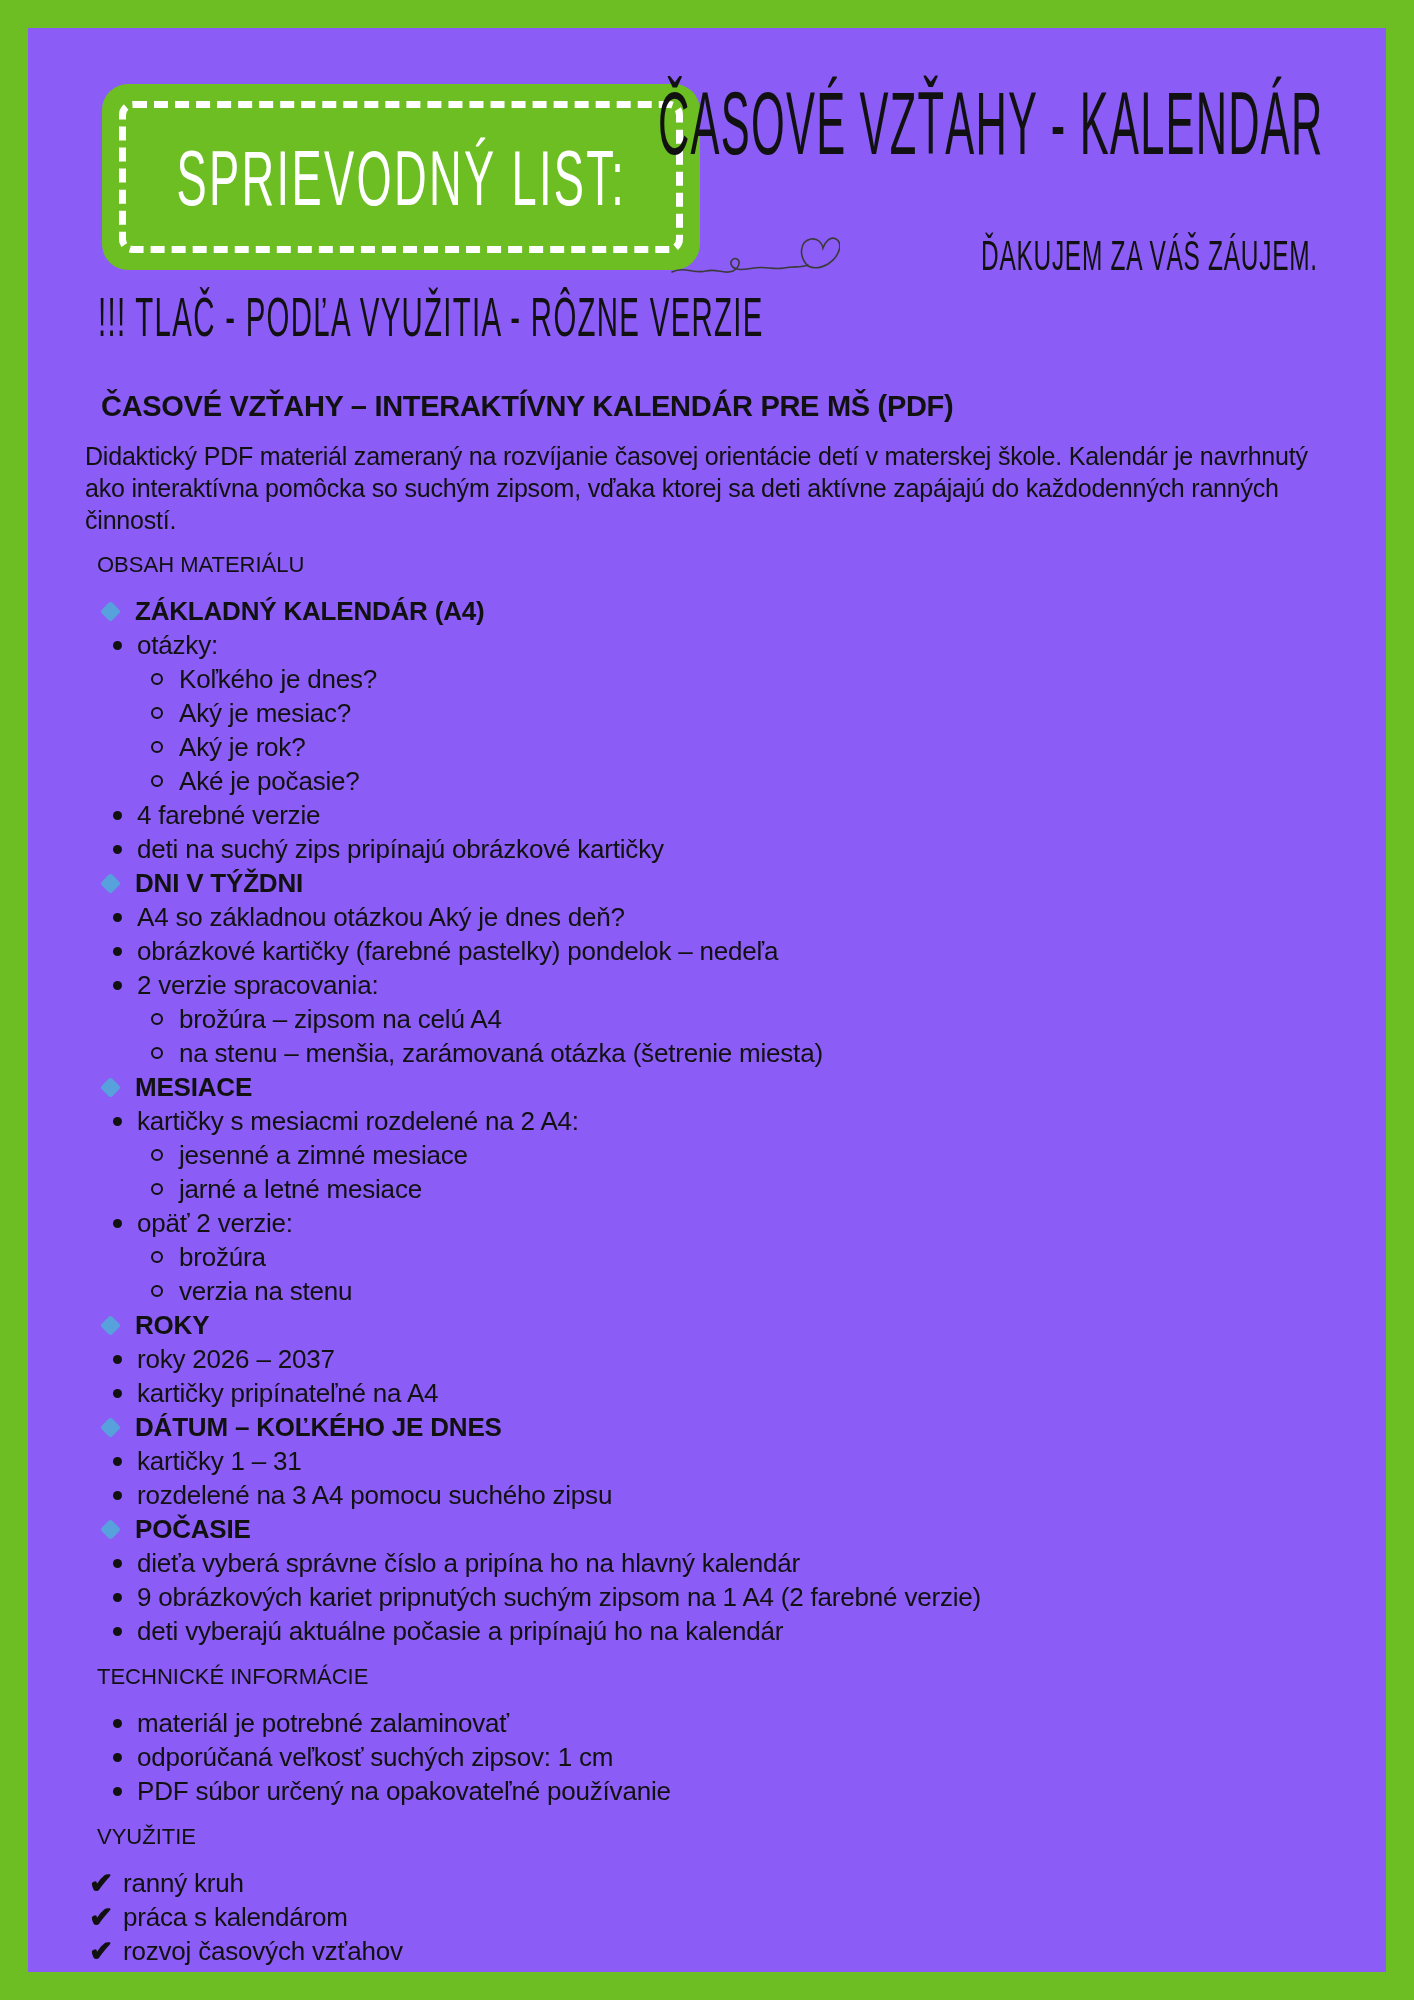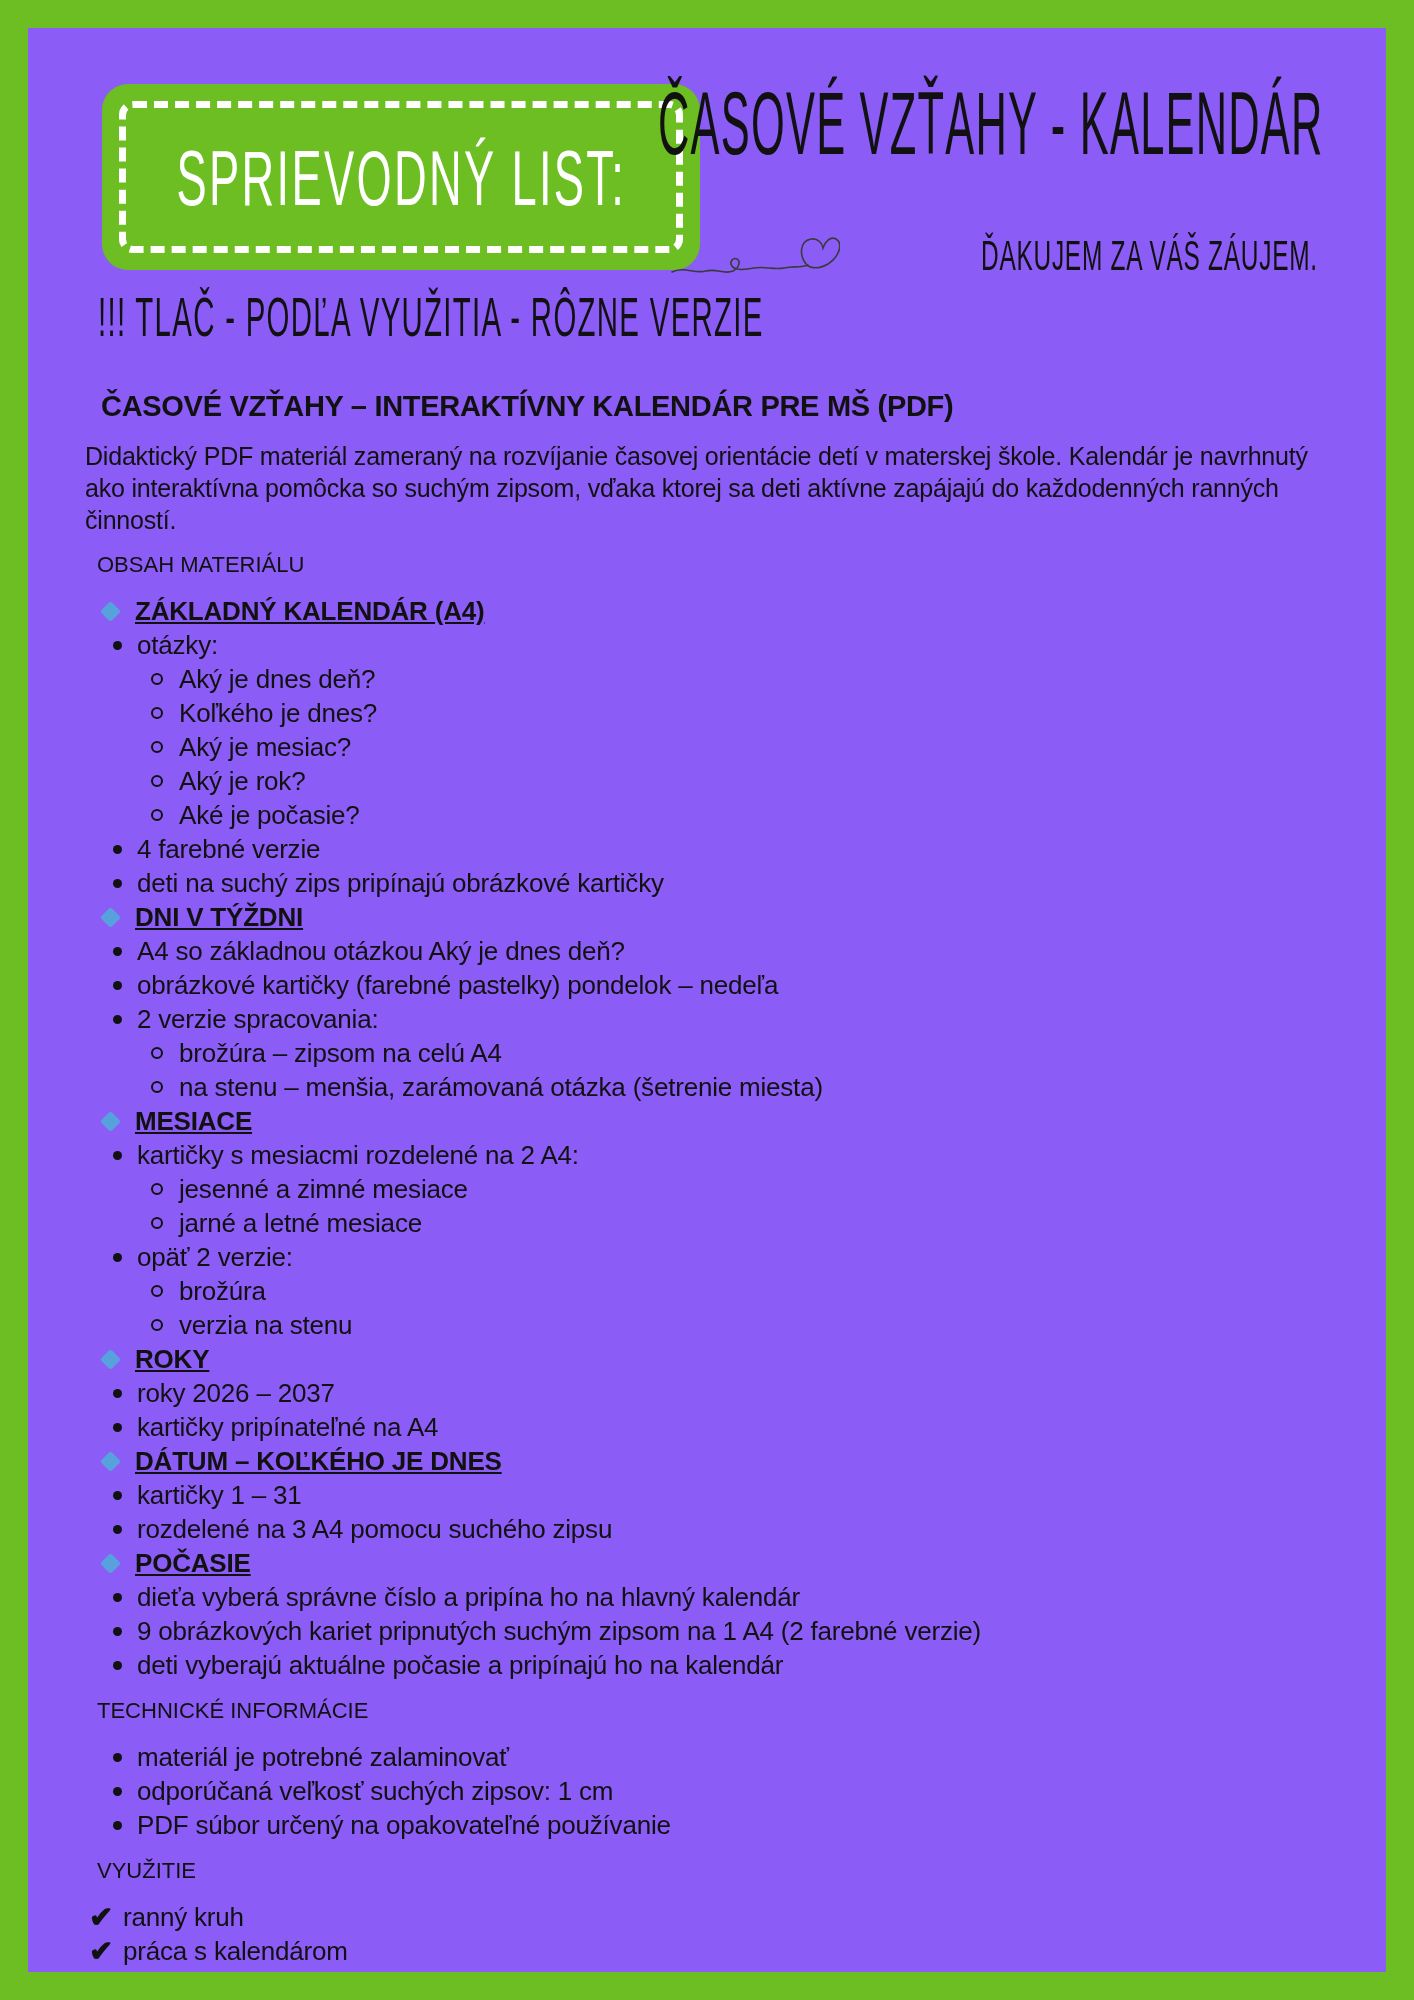--- a/index.html
+++ b/index.html
@@ -80,21 +80,21 @@
     line-height:32px; letter-spacing:-0.2px;
     margin:0;
   }
   .h2 {
     font-size:22px; font-weight:normal;
     line-height:34px; margin:12px;
   }
 
   .row { display:flex; align-items:center; line-height:34px; font-size:26px; }
   .row .txt { white-space:nowrap; letter-spacing:-0.2px; }
-  .row.l0 { margin-left:18px;text-decoration:underline; }
+  .row.l0 { margin-left:18px; }
   .row.l0 .txt { font-weight:bold; }
   .row.l0 .marker { width:32px; display:flex; align-items:center; }
   .row.l1 { margin-left:28px; }
   .row.l1 .marker { width:24px; display:flex; align-items:center; }
   .row.l2 { margin-left:66px; }
   .row.l2 .marker { width:28px; display:flex; align-items:center; }
   .row.check { margin-left:4px; }
   .row.check .marker { width:34px; font-size:29px; font-weight:bold; }
 
   .m-diamond { display:block; width:15px; height:15px; background:#57a1dd; transform:rotate(45deg); border-radius:3px; }
@@ -139,26 +139,20 @@
         <div class="row l1">
           <span class="marker">
             <i class="m-dot"></i>
           </span>
           <span class="txt">otázky:</span>
         </div>
         <div class="row l2">
           <span class="marker">
             <i class="m-ring"></i>
           </span>
-          <span class="txt">Aký je dnes deň?</span>
-        </div>
-        <div class="row l2">
-          <span class="marker">
-            <i class="m-ring"></i>
-          </span>
           <span class="txt">Koľkého je dnes?</span>
         </div>
         <div class="row l2">
           <span class="marker">
             <i class="m-ring"></i>
           </span>
           <span class="txt">Aký je mesiac?</span>
         </div>
         <div class="row l2">
           <span class="marker">

